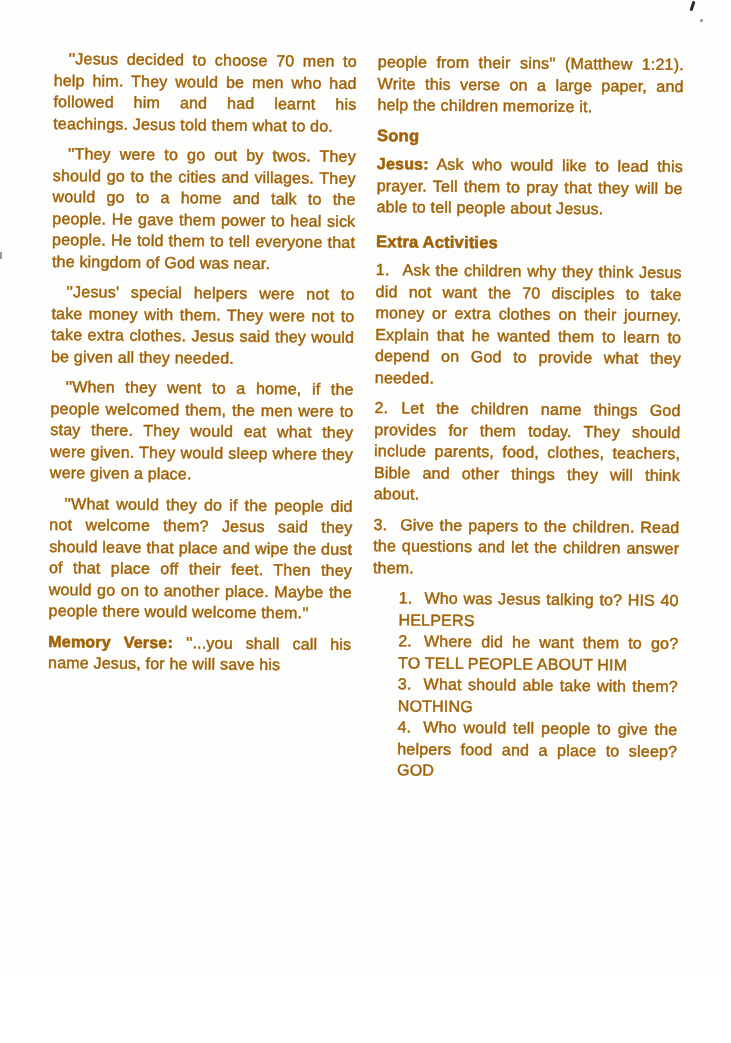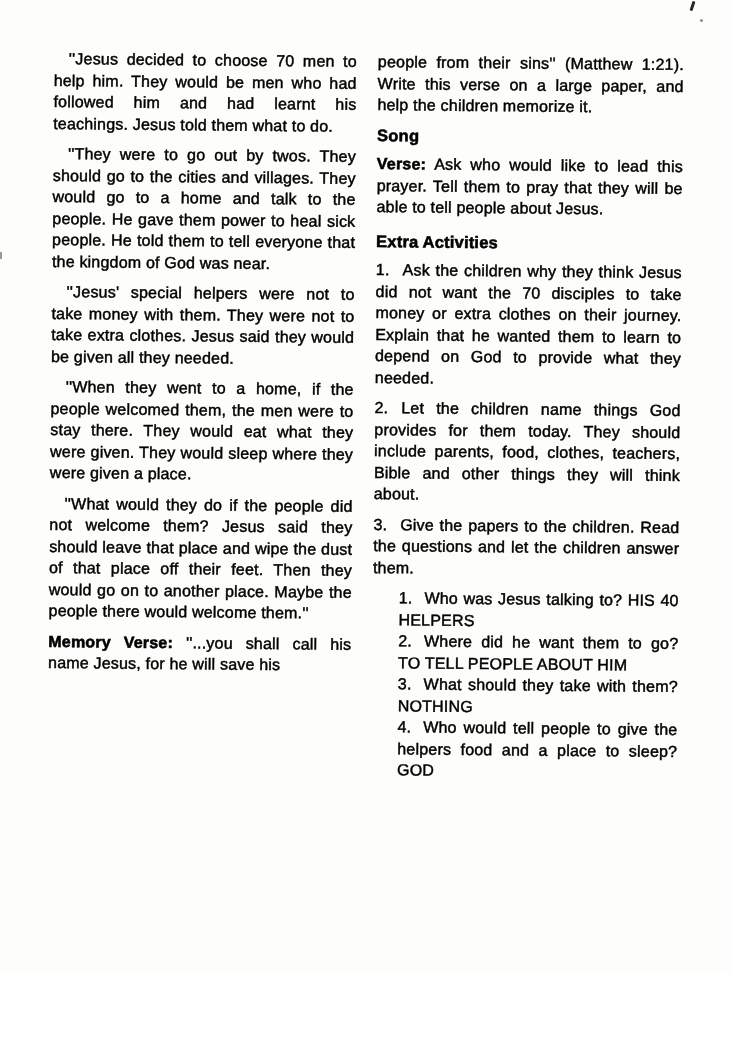--- a/index.html
+++ b/index.html
@@ -7,21 +7,21 @@
     padding: 0;
     background: #ffffff;
   }
   .page {
     position: relative;
     width: 731px;
     height: 973px;
     background: #fdfdfb;
     overflow: hidden;
     font-family: "Liberation Sans", sans-serif;
-    color: #000000;
+    color: #a16207;
   }
   .content {
     position: absolute;
     left: 54px;
     top: 48px;
     width: 632px;
     height: 960px;
     transform: rotate(0.55deg);
     transform-origin: 0 0;
     display: flex;
@@ -130,32 +130,32 @@
       <p class="indent">''When they went to a home, if the people welcomed them, the men were to stay there. They would eat what they were given. They would sleep where they were given a place.</p>
       <p class="indent">''What would they do if the people did not welcome them? Jesus said they should leave that place and wipe the dust of that place off their feet. Then they would go on to another place. Maybe the people there would welcome them.''</p>
       <p><span class="inline-label">Memory Verse:</span> <span>''...you shall call his name Jesus, for he will save his</span></p>
     </div>
 
     <div class="col right">
       <p>people from their sins'' (Matthew 1:21). Write this verse on a large paper, and help the children memorize it.</p>
 
       <div class="heading first">Song</div>
 
-      <p><span class="inline-label">Verse:</span> <span>Ask who would like to lead this prayer. Tell them to pray that they will be able to tell people about Jesus.</span></p>
+      <p><span class="inline-label">Jesus:</span> <span>Ask who would like to lead this prayer. Tell them to pray that they will be able to tell people about Jesus.</span></p>
 
       <div class="heading">Extra Activities</div>
 
       <p class="activity"><span class="num">1.</span><span>Ask the children why they think Jesus did not want the 70 disciples to take money or extra clothes on their journey. Explain that he wanted them to learn to depend on God to provide what they needed.</span></p>
       <p class="activity"><span class="num">2.</span><span>Let the children name things God provides for them today. They should include parents, food, clothes, teachers, Bible and other things they will think about.</span></p>
       <p class="activity"><span class="num">3.</span><span>Give the papers to the children. Read the questions and let the children answer them.</span></p>
 
       <div class="questions">
         <p><span class="num">1.</span><span>Who was Jesus talking to? HIS 40 HELPERS</span></p>
         <p><span class="num">2.</span><span>Where did he want them to go? TO TELL PEOPLE ABOUT HIM</span></p>
-        <p><span class="num">3.</span><span>What should they take with them? NOTHING</span></p>
+        <p><span class="num">3.</span><span>What should able take with them? NOTHING</span></p>
         <p><span class="num">4.</span><span>Who would tell people to give the helpers food and a place to sleep? GOD</span></p>
       </div>
     </div>
 
     <div class="page-num">23</div>
   </div>
 
 </div>
 
 </body></html>

